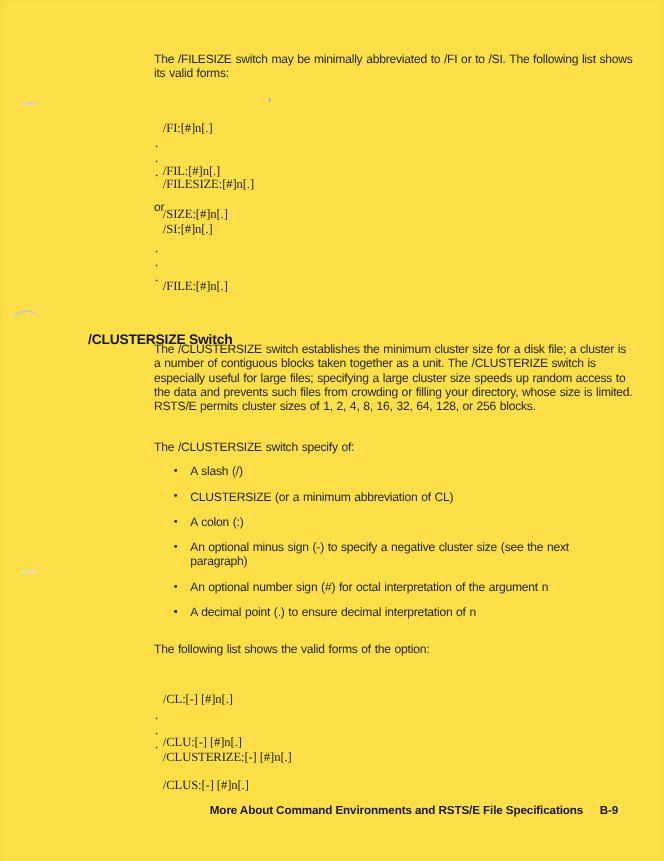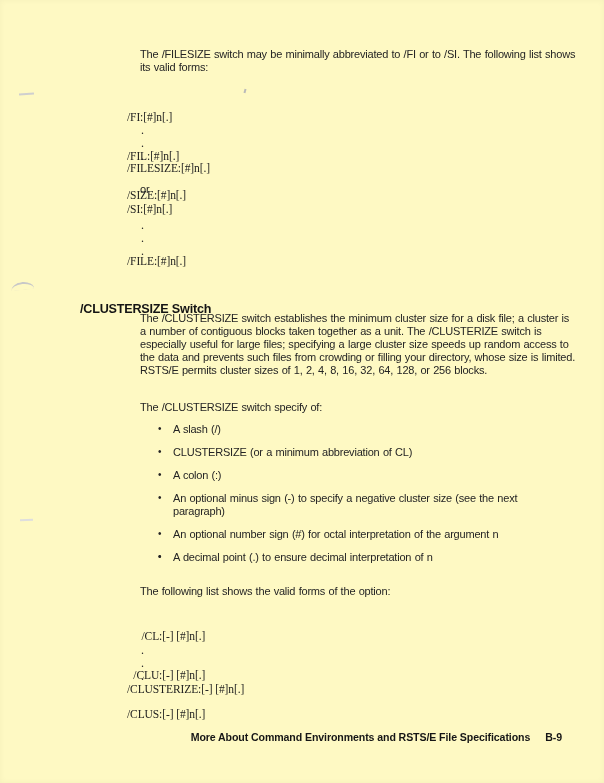--- a/index.html
+++ b/index.html
@@ -1,33 +1,33 @@
 <!DOCTYPE html>
 <html><head>
 <meta charset="utf-8">
 <style>
   html,body{margin:0;padding:0;background:#e8e8e8;}
   .page{
     position:relative;
     width:604px;height:783px;
-    background:#fef9c3;
+    background:#fde047;
     font-family:"Liberation Sans",sans-serif;
     color:#242424;
     overflow:hidden;
     box-shadow:inset 0 0 6px rgba(0,0,0,0.04);
   }
   .body-text{
     font-size:11px;
     letter-spacing:-0.2px;
     line-height:13px;
     word-spacing:0.5px;
   }
   .para{position:absolute;left:140px;}
   .forms{
-    position:absolute;left:127px;
+    position:absolute;left:148px;
     font-family:"Liberation Serif",serif;
     font-size:11.5px;
     line-height:13px;
     letter-spacing:-0.1px;
     color:#1d1d1d;
     white-space:pre;
   }
   .dots{
     position:absolute;left:141px;
     font-family:"Liberation Serif",serif;
@@ -140,21 +140,21 @@
       <span class="bullet-glyph">•</span>
     </li>
     <li>
       <span class="bullet-glyph">•</span>
       <span>A decimal point (.) to ensure decimal interpretation of n</span>
     </li>
   </ul>
 
   <p class="para body-text" style="top:585px;width:436px;margin:0;">The following list shows the valid forms of the option:</p>
 
-  <div class="forms" style="top:604px;text-align:right;">
+  <div class="forms" style="top:604px;">
     <div>/CL:[-] [#]n[.]</div>
     <div>/CLU:[-] [#]n[.]</div>
     <div>/CLUS:[-] [#]n[.]</div>
   </div>
 
   <div class="dots" style="top:644px;">
     <div>.</div>
     <div>.</div>
     <div>.</div>
   </div>

